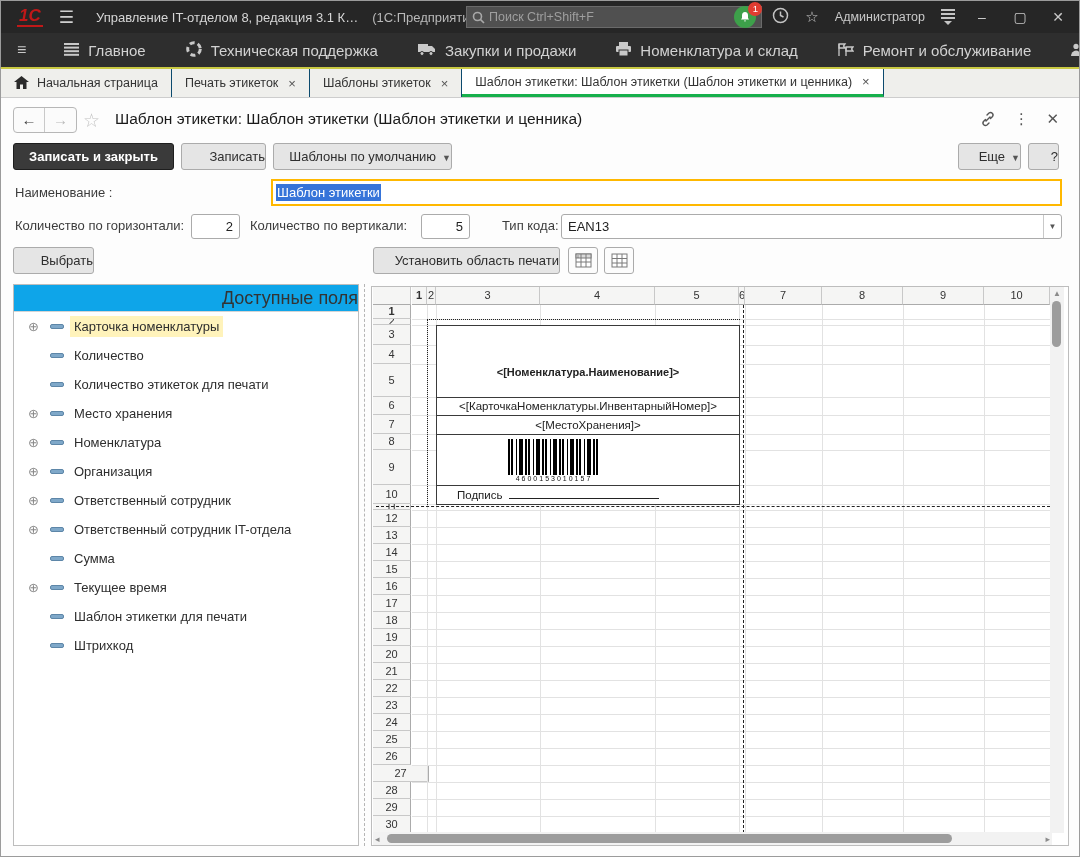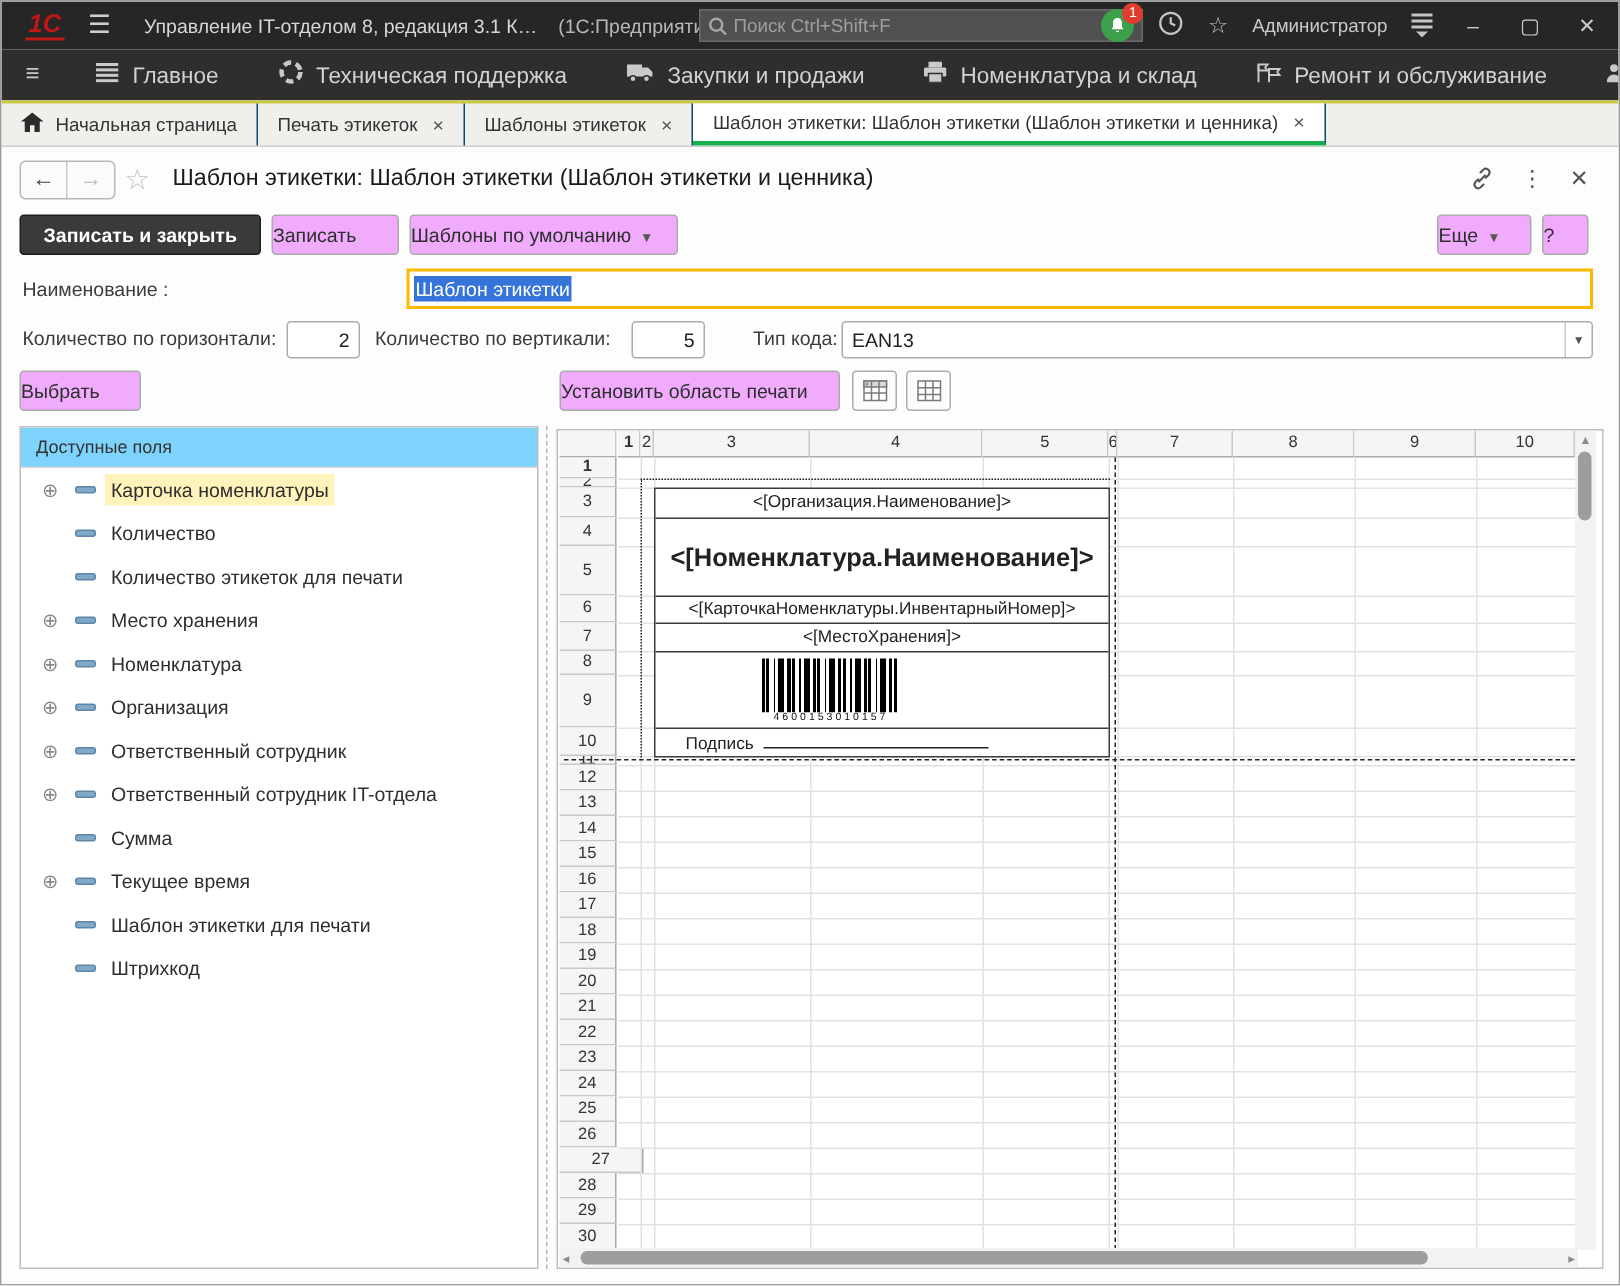--- a/index.html
+++ b/index.html
@@ -44,53 +44,53 @@
 
   .navgroup { position:absolute; left:12px; top:9px; height:26px; display:flex; border:1px solid #b7b7b7; border-radius:4px; overflow:hidden; background:#fbfbfb; }
   .navbtn { width:31px; text-align:center; line-height:24px; font-size:15px; }
   .navbtn.back { color:#3d3d3d; border-right:1px solid #c9c9c9; }
   .navbtn.fwd { color:#b9b9b9; }
   .fav-star { position:absolute; left:82px; top:11px; font-size:19px; color:#c3c3c3; }
   .page-title { position:absolute; left:114px; top:12px; font-size:15.5px; color:#1a1a1a; }
   .pt-ic { position:absolute; top:12px; color:#555; }
   .ic-link { right:84px; } .ic-kebab { right:52px; font-size:15px; letter-spacing:0; } .ic-close { right:22px; font-size:15px; }
 
-  .btn { position:absolute; height:27px; border:1px solid #ababab; border-radius:3px; background:#f0abfc; font-size:13px; color:#2e2e2e; text-align:left; line-height:25px; cursor:pointer; }
+  .btn { position:absolute; height:27px; border:1px solid #ababab; border-radius:3px; background:#e5e5e5; font-size:13px; color:#2e2e2e; text-align:right; line-height:25px; cursor:pointer; }
   .btn-dark { position:absolute; height:27px; border:1px solid #1e1e1e; border-radius:3px; background:#3a3a3a; color:#fff; font-weight:bold; font-size:13px; text-align:center; line-height:25px; cursor:pointer; }
   .caret { font-size:9px; color:#555; margin-left:6px; }
 
   .flabel { position:absolute; font-size:13px; color:#3c3c3c; white-space:nowrap; }
   .name-input { position:absolute; left:270px; top:81px; right:19px; height:27px; border:2px solid #ffb800; background:#fff; display:flex; align-items:center; padding-left:3px; }
   .sel-text { background:#3674d9; color:#fff; font-size:13px; padding:1px 1px; }
   .num-input { position:absolute; height:25px; border:1px solid #ababab; border-radius:3px; background:#fff; font-size:13px; color:#222; text-align:right; padding-right:6px; line-height:23px; }
   .combo { position:absolute; left:560px; top:213px-; height:25px; border:1px solid #ababab; border-radius:3px; background:#fff; display:flex; align-items:center; }
   .combo .val { flex:1; padding-left:6px; font-size:13px; color:#222; }
   .combo .dd { width:18px; height:100%; border-left:1px solid #c9c9c9; text-align:center; font-size:8px; color:#555; line-height:23px; }
 
   
   .left-panel { position:absolute; left:12px; top:186px; width:346px; height:562px; border:1px solid #bdbdbd; background:#fff; overflow:hidden; }
-  .lp-header { height:27px; background:#7dd3fc; border-bottom:1px solid #d4d4d4; font-size:12px; color:#333; line-height:26px; padding-left:10px; }
+  .lp-header { height:27px; background:#0ea5e9; border-bottom:1px solid #d4d4d4; font-size:18px; color:#333; line-height:26px; padding-left:10px;text-align:right; }
   .tree-item { position:relative; height:29px; display:flex; align-items:center; cursor:pointer; }
   .expander { position:absolute; left:14px; width:13px; height:13px; color:#8a8a8a; font-size:13px; line-height:13px; }
   .dash-ic { position:absolute; left:36px; width:14px; height:5px; background:#7fa8c9; border:1px solid #5d86a8; border-radius:2px; }
   .tree-label { position:absolute; left:56px; font-size:13px; color:#2e2e2e; padding:3px 4px; white-space:nowrap; }
   .tree-label.hl { background:#fff3bb; }
   .splitter { position:absolute; left:363px; top:186px; height:562px; width:0; border-left:1px dashed #b5b5b5; }
 
   
   .grid-wrap { position:absolute; left:370px; top:188px; width:698px; height:560px; border:1px solid #bdbdbd; background:#fff; overflow:hidden; }
   .gcell { position:absolute; background:#f5f5f4; font-size:11px; color:#333; text-align:center; overflow:hidden; }
   .gcol { border-right:1px solid #c8c8c8; border-bottom:1px solid #ababab; line-height:17px; }
   .grow { border-bottom:1px solid #c8c8c8; border-right:1px solid #ababab; }
   .gline-v { position:absolute; width:1px; background:#e2e2e2; }
   .gline-h { position:absolute; height:1px; background:#e2e2e2; }
   .tpl-box { position:absolute; left:64px; top:38px; width:304px; height:180px; border:1px solid #3a3a3a; background:#fff; }
   .tpl-sec { position:absolute; left:0; width:100%; text-align:center; font-size:11.5px; color:#222; overflow:hidden; }
   .tpl-org { top:0; height:20px; line-height:19px; border-bottom:1px solid #3a3a3a; }
-  .tpl-nom { top:20px; height:52px; border-bottom:1px solid #3a3a3a; font-weight:bold; font-size:17px; display:flex; align-items:center; justify-content:center;text-align:right; }
+  .tpl-nom { top:20px; height:52px; border-bottom:1px solid #3a3a3a; font-weight:bold; font-size:11px; display:flex; align-items:center; justify-content:center;text-align:right; }
   .tpl-inv { top:72px; height:18px; line-height:17px; border-bottom:1px solid #3a3a3a; }
   .tpl-place { top:90px; height:19px; line-height:18px; border-bottom:1px solid #3a3a3a; }
   .tpl-bar { top:109px; height:51px; border-bottom:1px solid #3a3a3a; }
   .tpl-sign { top:160px; height:19px; text-align:left; padding-left:20px; line-height:18px; }
   .sign-line { display:inline-block; width:150px; border-bottom:1px solid #222; height:13px; margin-left:6px; }
   .barcode { position:absolute; left:71px; top:4px; width:92px; height:36px;
     background:repeating-linear-gradient(90deg,#000 0 2px,#fff 2px 3px,#000 3px 5px,#fff 5px 8px,#000 8px 9px,#fff 9px 11px,#000 11px 15px,#fff 15px 17px); }
   .barcode-digits { position:absolute; left:64px; top:40px; width:106px; font-size:7px; color:#111; text-align:center; letter-spacing:2px; background:#fff; }
   .pa-dot-v { position:absolute; width:0; border-left:1px dotted #222; }
   .pa-dot-h { position:absolute; height:0; border-top:1px dotted #222; }
@@ -427,21 +427,20 @@
         <div class="gline-h" style="left: 40px; top: 410px; width: 638px;"></div>
         <div class="gline-h" style="left: 40px; top: 427px; width: 638px;"></div>
         <div class="gline-h" style="left: 40px; top: 444px; width: 638px;"></div>
         <div class="gline-h" style="left: 40px; top: 461px; width: 638px;"></div>
         <div class="gline-h" style="left: 40px; top: 478px; width: 638px;"></div>
         <div class="gline-h" style="left: 40px; top: 495px; width: 638px;"></div>
         <div class="gline-h" style="left: 40px; top: 512px; width: 638px;"></div>
         <div class="gline-h" style="left: 40px; top: 529px; width: 638px;"></div>
         <div class="gline-h" style="left: 40px; top: 546px; width: 638px;"></div>
         <div class="tpl-box">
-          <div class="tpl-sec tpl-org">&lt;[Организация.Наименование]&gt;</div>
           <div class="tpl-sec tpl-nom">&lt;[Номенклатура.Наименование]&gt;</div>
           <div class="tpl-sec tpl-inv">&lt;[КарточкаНоменклатуры.ИнвентарныйНомер]&gt;</div>
           <div class="tpl-sec tpl-place">&lt;[МестоХранения]&gt;</div>
           <div class="tpl-sec tpl-bar">
             <div class="barcode"></div>
             <div class="barcode-digits">4600153010157</div>
           </div>
           <div class="tpl-sec tpl-sign"><span>Подпись</span><span class="sign-line"></span></div>
         </div>
         <div class="pa-dot-v" style="left: 55px; top: 32px; height: 186px;"></div>

